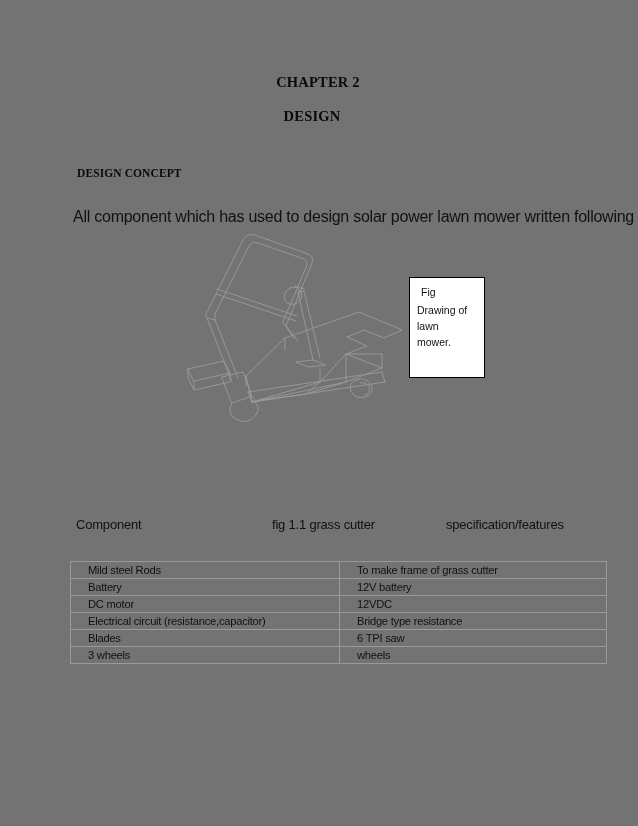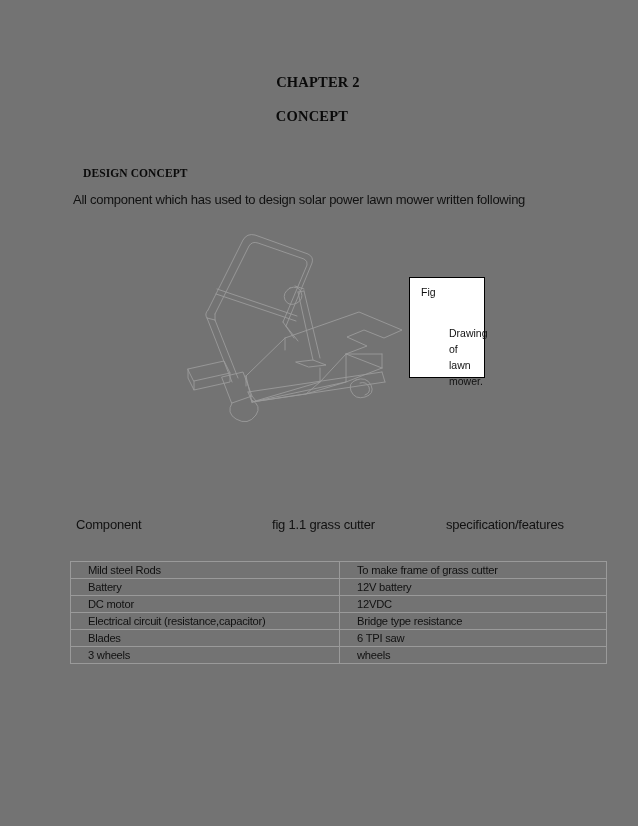--- a/index.html
+++ b/index.html
@@ -30,35 +30,35 @@
     letter-spacing: 0.2px;
     color: #0a0a0a;
   }
   #chapter-title { top: 74px; }
   #design-title  { top: 108px; }
   #design-title .inner { padding-right: 14px; display: inline-block; }
   #chapter-title .inner { padding-right: 2px; display: inline-block; }
 
   .section-heading {
     position: absolute;
-    left: 83px;
+    left: 77px;
     top: 167px;
     font-family: "Liberation Serif", serif;
     font-weight: bold;
     font-size: 11.5px;
     letter-spacing: 0.1px;
     color: #0a0a0a;
   }
 
   .body-paragraph {
     position: absolute;
     left: 73px;
-    top: 192px;
-    font-family: "Liberation Sans", sans-serif;
-    font-size: 13px;
+    top: 208px;
+    font-family: "Liberation Sans", sans-serif;
+    font-size: 16px;
     letter-spacing: -0.25px;
     color: #111111;
     white-space: nowrap;
   }
 
   
   #drawing-wrap {
     position: absolute;
     left: 186px;
     top: 226px;
@@ -82,27 +82,26 @@
     position: absolute;
     left: 11px;
     top: 8px;
     font-size: 10.5px;
     font-family: "Liberation Sans", sans-serif;
     color: #111;
   }
   #caption-box .cap-body {
     position: absolute;
     left: 7px;
-    top: 47px;
+    top: 24px;
     right: 3px;
     font-size: 10.5px;
     line-height: 16px;
     font-family: "Liberation Sans", sans-serif;
     color: #111;
-    margin-left: 32px;
   }
   #caption-box .cap-body span { display: block; }
 
   
   .col-label {
     position: absolute;
     top: 517px;
     font-family: "Liberation Sans", sans-serif;
     font-size: 13px;
     letter-spacing: -0.2px;
@@ -137,21 +136,21 @@
   }
   #spec-table td.c1 { width: 251px; }
   #spec-table td.c2 { width: 249px; }
 </style>
 </head>
 <body>
 
 <div id="page">
 
   <div class="chapter-heading" id="chapter-title"><span class="inner">CHAPTER 2</span></div>
-  <div class="chapter-heading" id="design-title"><span class="inner">CONCEPT</span></div>
+  <div class="chapter-heading" id="design-title"><span class="inner">DESIGN</span></div>
 
   <div class="section-heading">DESIGN CONCEPT</div>
 
   <div class="body-paragraph">All component which has used to design solar power lawn mower written following</div>
 
   <div id="drawing-wrap">
     <svg viewBox="0 0 230 200" xmlns="http://www.w3.org/2000/svg" fill="none" stroke="#9b9b9b" stroke-width="0.9" stroke-linecap="round" stroke-linejoin="round">
 
       <path d="M22 84 L57 14 Q61 7 69 9 L122 28 Q128 31 126 37 L100 100"></path>
       <path d="M29 88 L63 20 Q66 15 72 17 L118 33 Q122 35 121 39 L97 96"></path>

